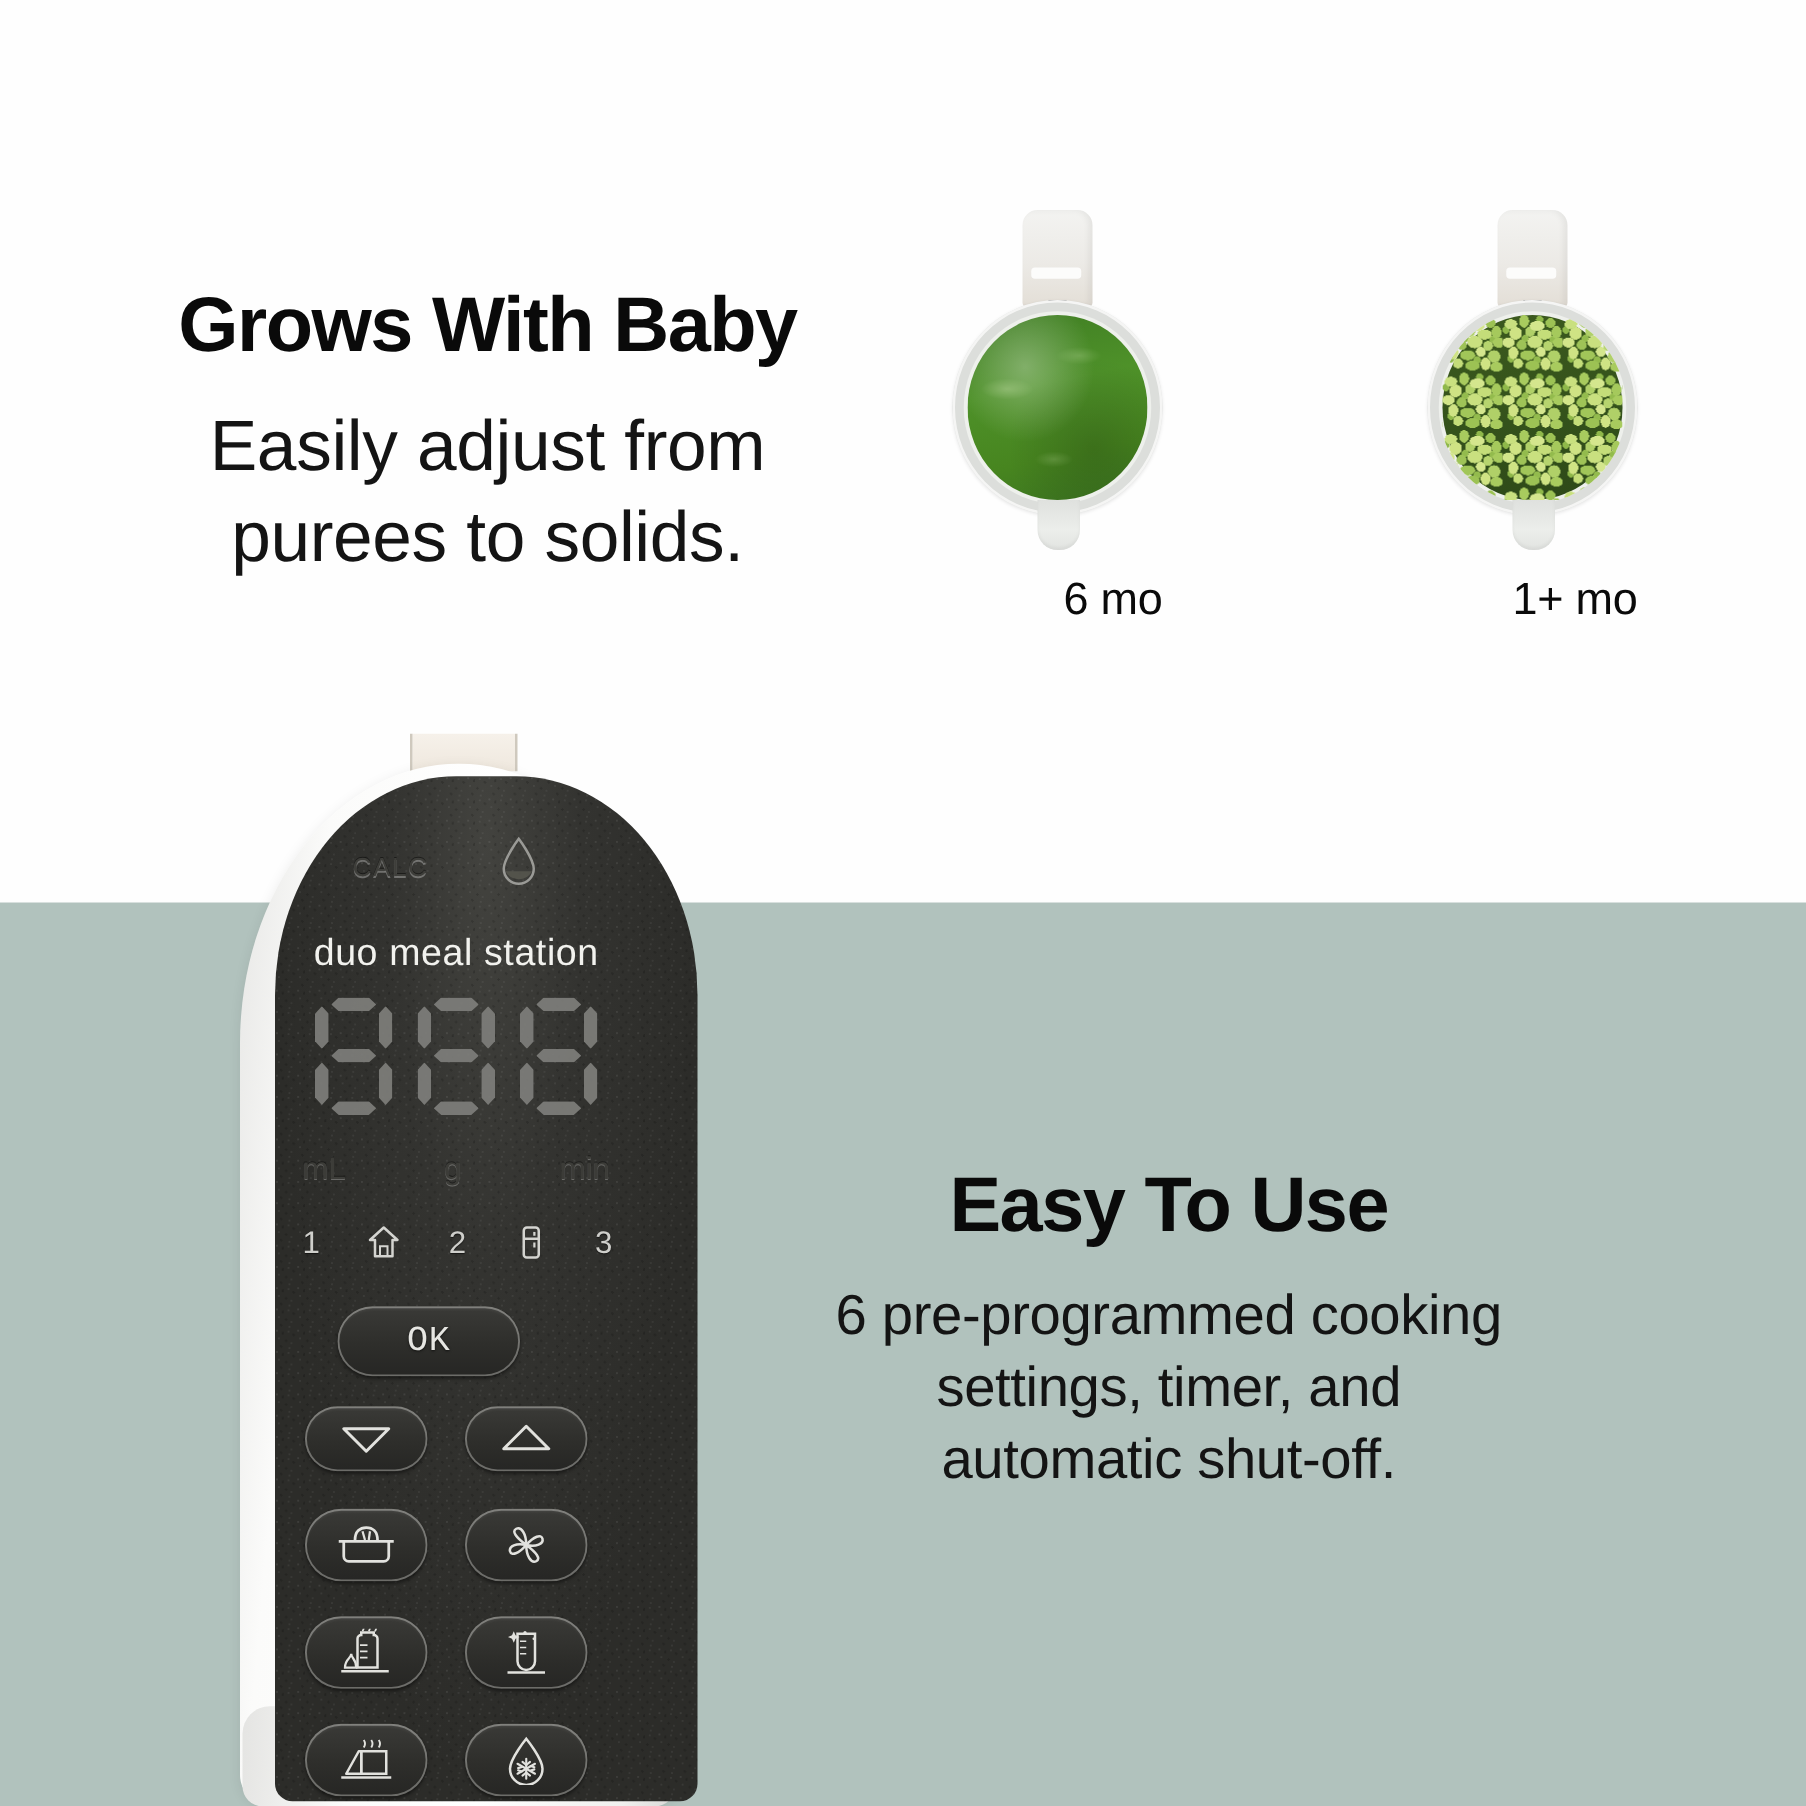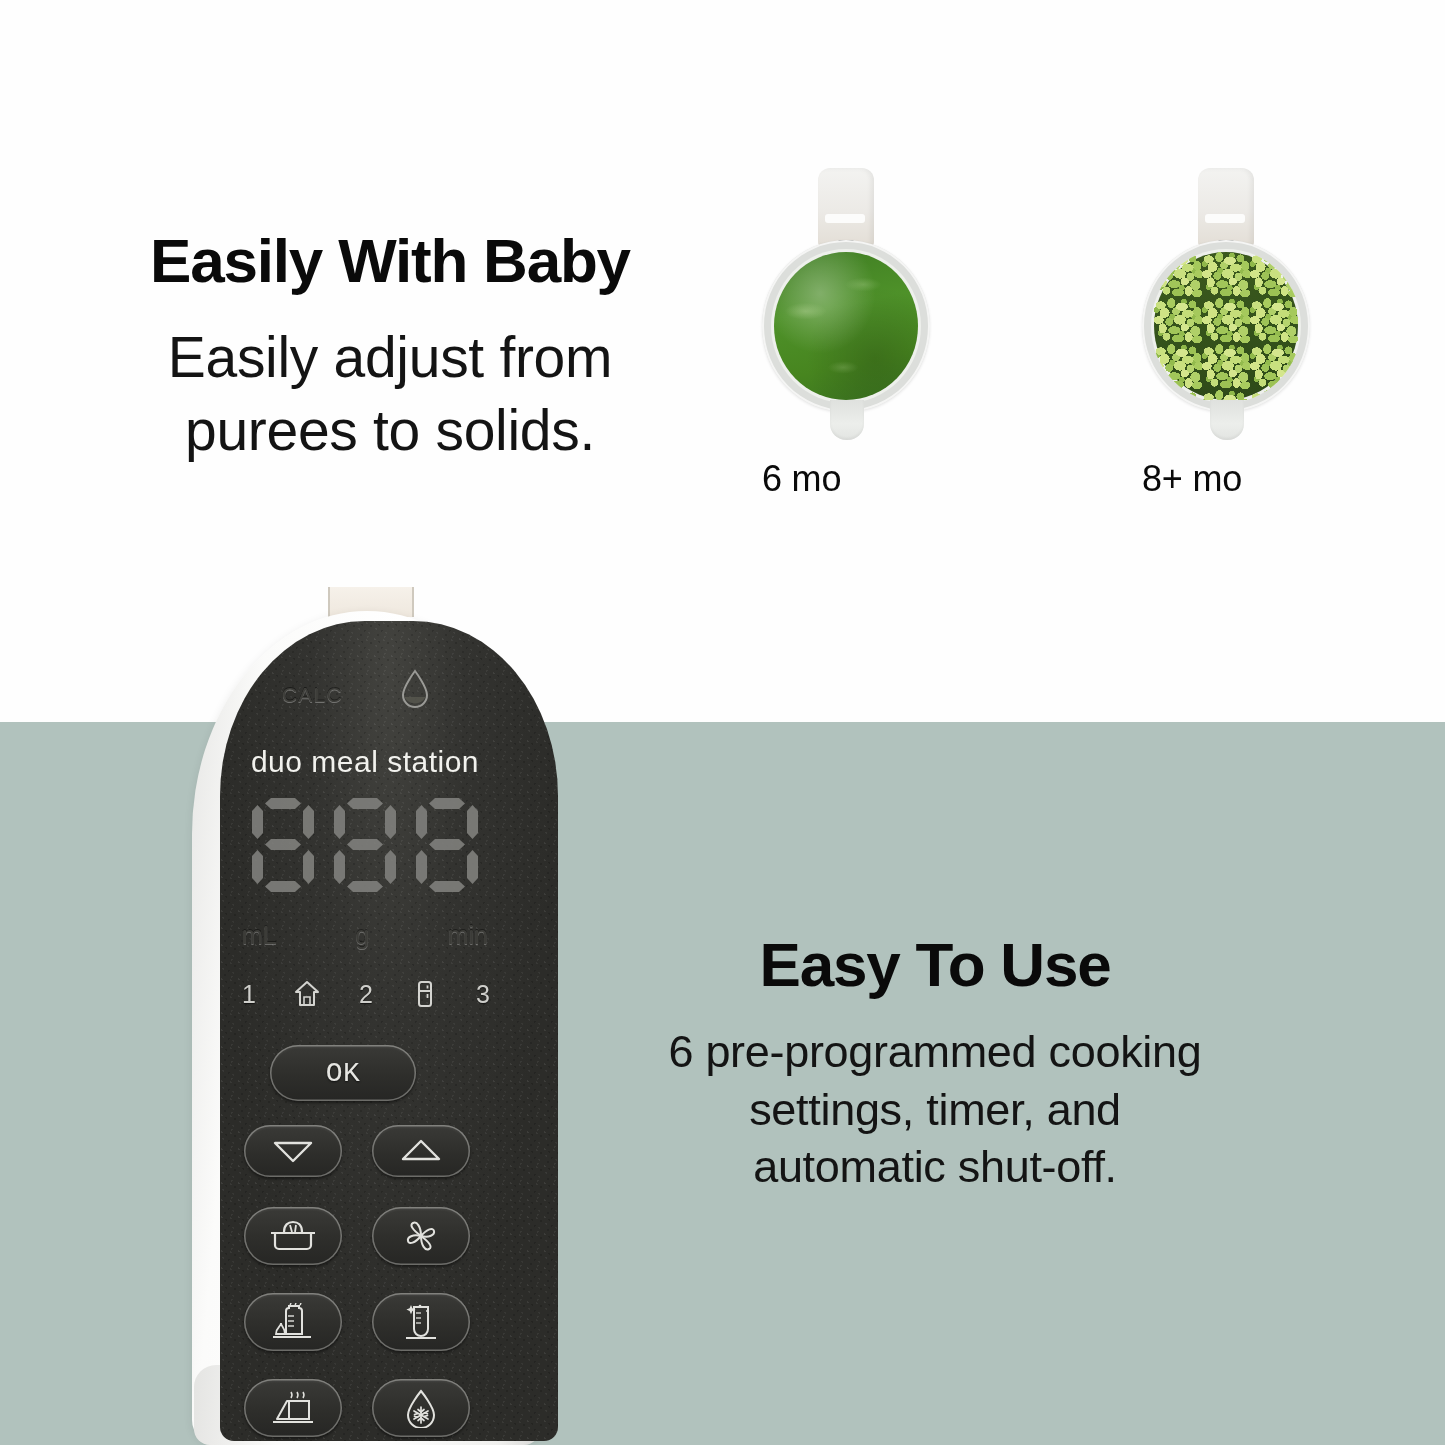--- a/index.html
+++ b/index.html
@@ -232,21 +232,21 @@
     height: 40px;
     background: linear-gradient(180deg, #dfe1de 0%, #eceeeb 60%, #e2e4e1 100%);
     border-radius: 0 0 16px 16px;
     box-shadow: inset 0 -2px 3px rgba(0,0,0,0.05);
   }
   .jar-label {
     position: absolute;
     left: 0;
     top: 290px;
     width: 168px;
-    text-align: left;
+    text-align: right;
     font-size: 36px;
     color: #0a0a0a;
     letter-spacing: -0.2px;
     white-space: nowrap;
   }
 
   
   .device {
     position: absolute;
     left: 170px;
@@ -466,21 +466,21 @@
 </style>
 </head>
 <body>
 
 <div id="page">
 
   <div class="band-top"></div>
   <div class="band-bottom"></div>
 
   <div class="panel-top-text">
-    <h1 class="headline">Easily With Baby</h1>
+    <h1 class="headline">Grows With Baby</h1>
     <p class="subcopy">
       <span>Easily adjust from</span><br>
       <span>purees to solids.</span>
     </p>
   </div>
 
   <div class="jars">
 
     <div class="jar-col c0">
       <div class="jar-handle"></div>
@@ -497,21 +497,21 @@
 
     <div class="jar-col c2">
       <div class="jar-handle"></div>
       <div class="jar-nub"></div>
       <div class="jar-body">
         <div class="jar-inner">
           <div class="jar-food food-chunk"></div>
         </div>
       </div>
       <div class="jar-spout"></div>
-      <div class="jar-label">8+ mo</div>
+      <div class="jar-label">1+ mo</div>
     </div>
 
   </div>
 
   <div class="device">
 
     <div class="device-top-tab"></div>
     <div class="device-body"></div>
     <div class="device-side-tab"></div>
     <div class="device-foot"></div>

